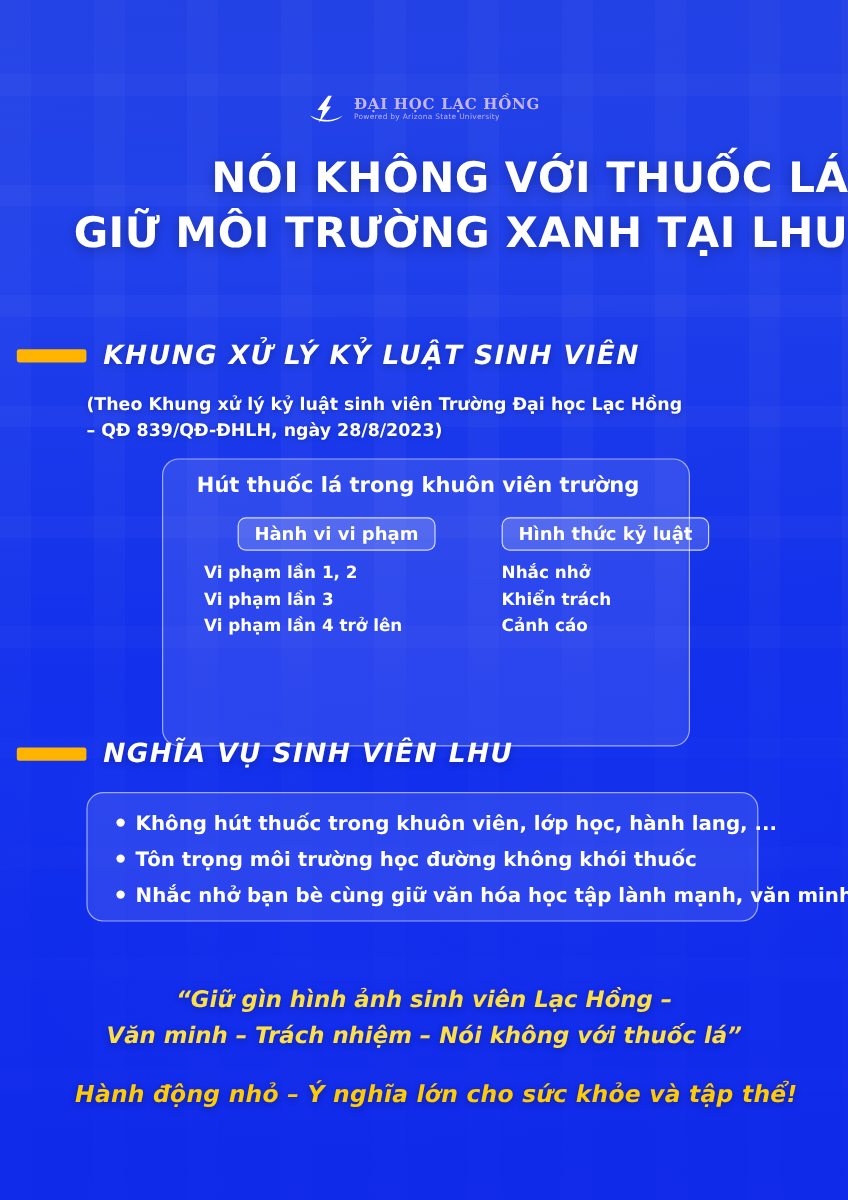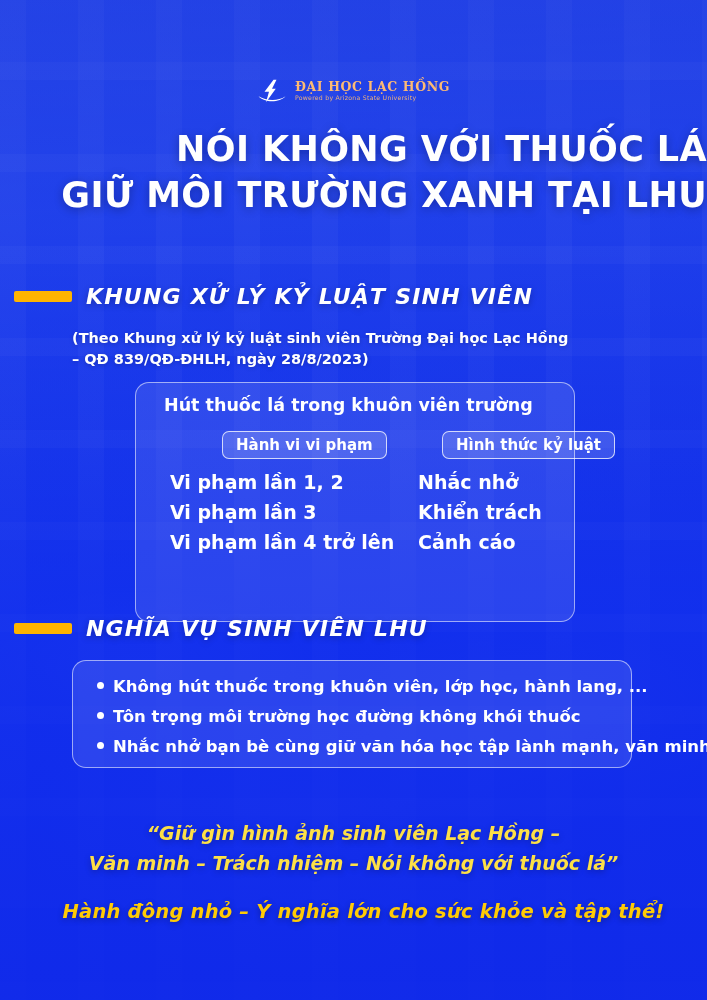--- a/index.html
+++ b/index.html
@@ -54,21 +54,21 @@
       rgba(16,42,235,0.95) 100%);
   }
   .content { position: relative; z-index: 5; width: 707px; height: 1000px; }
 
   
   .logo-wrap {
     position: absolute; top: 78px; left: 0; right: 0;
     display: flex; justify-content: center; align-items: center; gap: 8px;
   }
   .logo-mark { width: 30px; height: 26px; display: block; }
-  .logo-text { color: #fdba74; line-height: 1.05; }
+  .logo-text { color: #c4b5fd; line-height: 1.05; }
   .logo-name {
     font-size: 12.5px; font-weight: bold; letter-spacing: 0.6px;
     font-family: "DejaVu Serif", "Liberation Serif", serif;
   }
   .logo-sub { font-size: 6.2px; letter-spacing: 0.25px; opacity: 0.92; margin-top: 2px; }
 
   
   .headline {
     position: absolute; top: 126px; left: 0; right: 0;
     text-align: right; color: #ffffff;
@@ -112,27 +112,26 @@
     color: #fff; font-size: 17.5px; font-weight: bold;
   }
   .col-head {
     position: absolute; top: 48px;
     background: rgba(255,255,255,0.16);
     border: 1.3px solid rgba(255,255,255,0.75);
     border-radius: 7px;
     color: #fff; font-size: 15px; font-weight: bold;
     padding: 4px 13px;
     white-space: nowrap;
-    margin-left: 24px;
   }
   #col-head-0 { left: 62px; }
   #col-head-1 { left: 282px; text-align: center; }
   .col-list {
     position: absolute; top: 84px;
-    color: #ffffff; font-size: 19px; line-height: 1.58; font-weight: 600;
+    color: #ffffff; font-size: 14px; line-height: 1.58; font-weight: 600;
   }
   #col-list-0 { left: 34px; }
   #col-list-1 { left: 282px; }
 
   
   #duties-card { left: 72px; top: 660px; width: 560px; height: 108px; }
   .duty {
     position: absolute; left: 24px;
     color: #fff; font-size: 16.5px; font-weight: 600;
     display: flex; align-items: baseline; gap: 9px;

